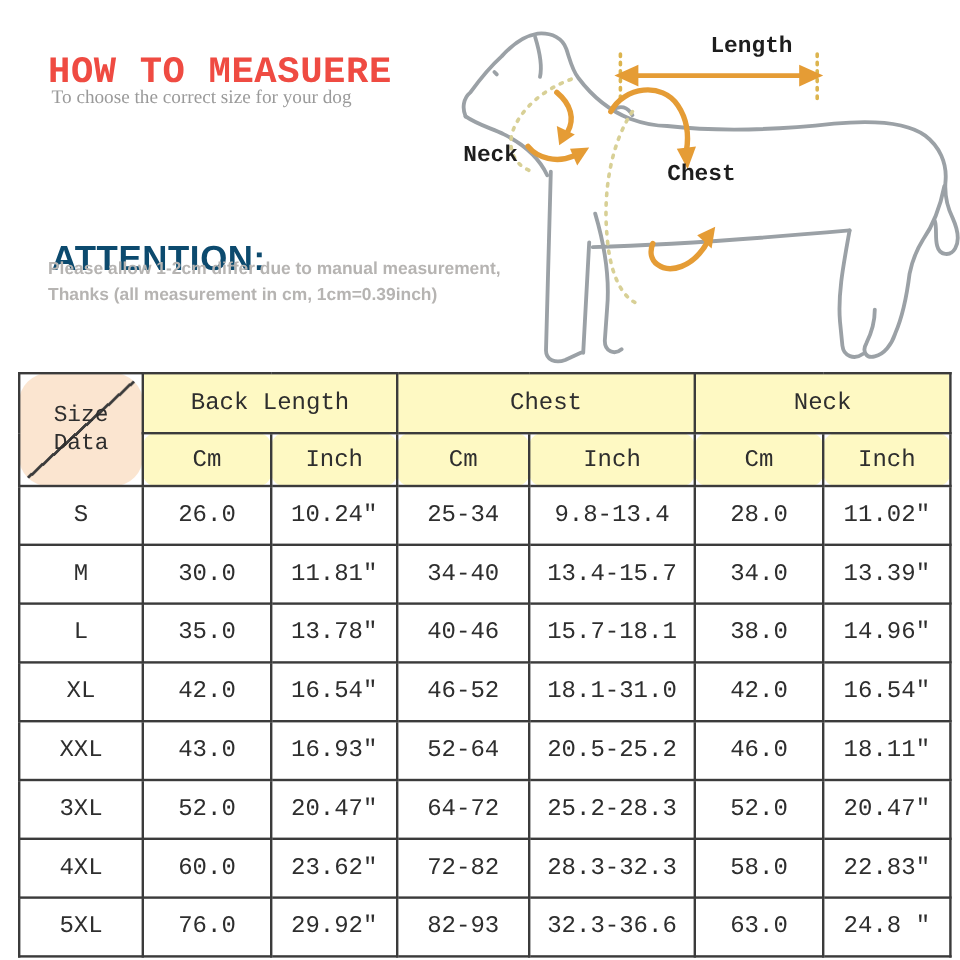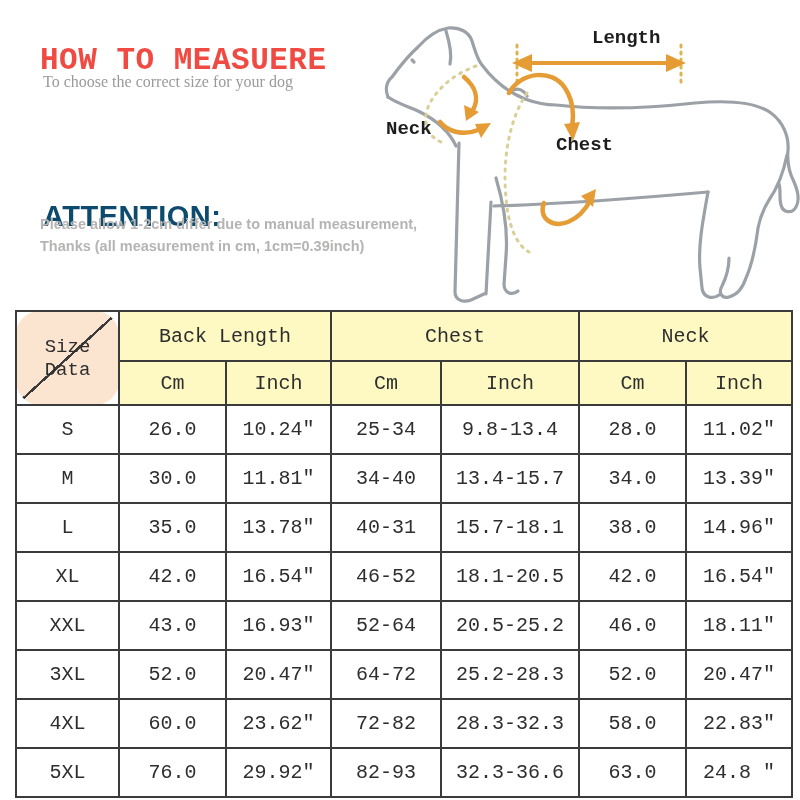--- a/index.html
+++ b/index.html
@@ -24,21 +24,21 @@
 
   
   table.size-table{position:absolute;left:15px;top:310px;width:776px;
         border-collapse:collapse;table-layout:fixed;
         font-family:"Liberation Mono","DejaVu Sans Mono",monospace;}
   .size-table th,.size-table td{border:2px solid #3b3b3b;text-align:center;
         vertical-align:middle;font-weight:normal;font-size:20px;color:#2e2e2e;
         padding:0;overflow:hidden;}
   .size-table thead th{background:#fef9c3;}
   .size-table .group-row th{height:48px;}
-  .size-table .unit-row th{height:42px;}
+  .size-table .unit-row th{height:42px;border-radius:11px;}
   .size-table tbody tr{height:49px;}
   .size-table tbody th{background:#ffffff;}
   th.corner{background:
       linear-gradient(to bottom right,
         rgba(0,0,0,0) calc(50% - 1.2px),
         #3b3b3b calc(50% - 1.2px),
         #3b3b3b calc(50% + 1.2px),
         rgba(0,0,0,0) calc(50% + 1.2px)),
       #fbe5d0 !important; border-radius: 24px;}
   .corner-label{font-size:19px;color:#2e2e2e;}
@@ -157,31 +157,31 @@
         <td>11.81″</td>
         <td>34-40</td>
         <td>13.4-15.7</td>
         <td>34.0</td>
         <td>13.39″</td>
       </tr>
       <tr>
         <th>L</th>
         <td>35.0</td>
         <td>13.78″</td>
-        <td>40-31</td>
+        <td>40-46</td>
         <td>15.7-18.1</td>
         <td>38.0</td>
         <td>14.96″</td>
       </tr>
       <tr>
         <th>XL</th>
         <td>42.0</td>
         <td>16.54″</td>
         <td>46-52</td>
-        <td>18.1-20.5</td>
+        <td>18.1-31.0</td>
         <td>42.0</td>
         <td>16.54″</td>
       </tr>
       <tr>
         <th>XXL</th>
         <td>43.0</td>
         <td>16.93″</td>
         <td>52-64</td>
         <td>20.5-25.2</td>
         <td>46.0</td>

